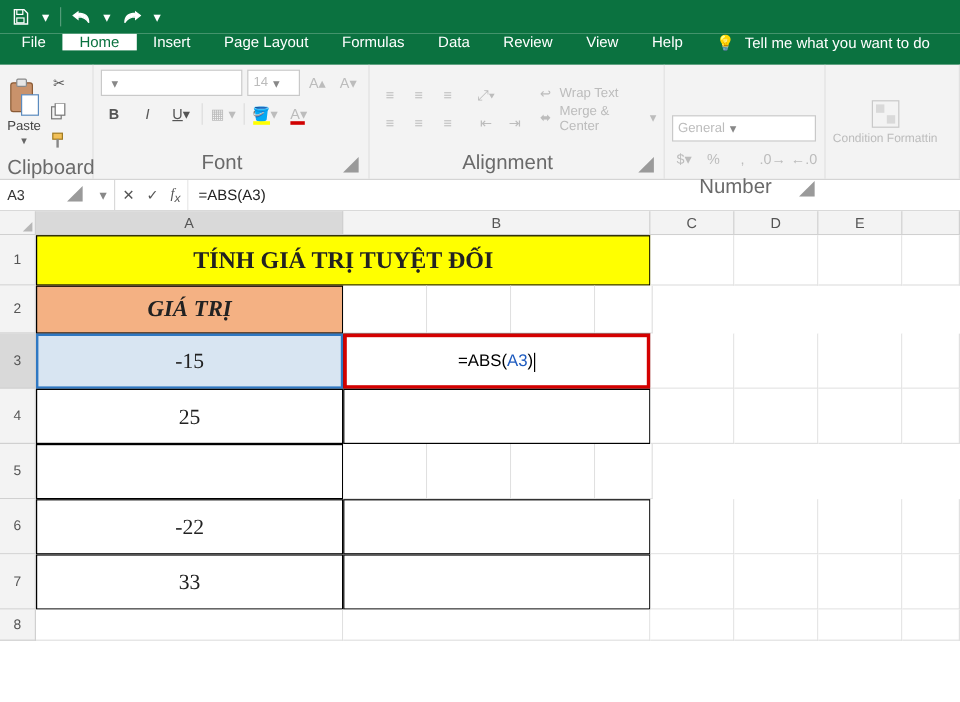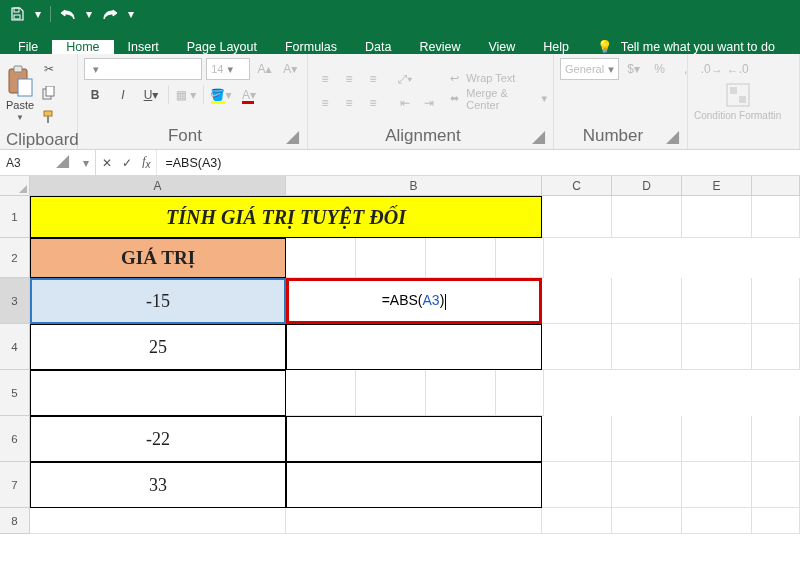--- a/index.html
+++ b/index.html
@@ -7,21 +7,21 @@
 
   
   .titlebar { height: 28px; background: #0b7240; color: #fff; display: flex; align-items: center; position: relative; }
   .qat { display: flex; align-items: center; gap: 8px; padding-left: 8px; }
   .qat .ic { width: 18px; height: 18px; display: flex; align-items: center; justify-content: center; }
   .qat .sep { width:1px; height:16px; background: rgba(255,255,255,.3); }
   .qat svg { fill: #fff; stroke:#fff; }
   .title-text { position: absolute; left: 50%; transform: translateX(-50%); font-size: 12px; color: #fff; }
 
   
-  .tabs { height: 26px; background: #0b7240; display: flex; align-items: flex-end; padding-left: 4px; }
+  .tabs { height: 26px; background: #0b7240; display: flex; align-items: flex-start; padding-left: 4px; }
   .tab { padding: 0 14px; display: flex; align-items: center; color: #fff; font-size: 12.5px; cursor: pointer; }
   .tab.active { background: #fff; color: #0b7240; }
   .tab.tell { display:flex; align-items:center; gap:8px; }
 
   
   .ribbon { height: 96px; background: #f3f3f3; border-bottom: 1px solid #d4d4d4; display: flex; }
   .group { border-right: 1px solid #e1e1e1; display: flex; flex-direction: column; justify-content: space-between; padding: 4px 6px 2px; }
   .group-body { flex: 1; display: flex; align-items: center; gap: 4px; }
   .group-label { text-align: center; font-size: 17px; color: #6a6a6a; padding: 2px 0 0; }
   .group-label .dl { float:right; color:#9a9a9a; padding-right:2px; }
@@ -54,21 +54,21 @@
   .rh { width:30px; background:#f3f3f3; border-right:1px solid #d0d0d0; border-bottom:1px solid #d0d0d0; display:flex; align-items:center; justify-content:center; font-size:11.5px; color:#555; }
   .cell { border-right:1px solid #e0e0e0; border-bottom:1px solid #e0e0e0; display:flex; align-items:center; justify-content:center; font-size:13px; color:#222; background:#fff; position:relative; }
   .cell.wA { width:256px; } .cell.wB { width:256px; } .cell.wC { width:70px; } .cell.wD { width:70px; } .cell.wE { width:70px; } .cell.wF { width:48px; }
 
   .r1 { height:42px; } .r2 { height:40px; } .rN { height:46px; } .r8 { height:26px; }
   .rh.sel { background:#d9d9d9; }
   .ch.sel { background:#d9d9d9; }
 
   
   .hdr-yellow { background:#ffff00 !important; font-family:"Times New Roman",serif; font-weight:bold; font-size:20px; border:1px solid #000 !important; }
-  .hdr-orange { background:#f4b183 !important; font-family:"Times New Roman",serif; font-weight:bold; font-size:19px; border:1px solid #000 !important; }
+  .hdr-orange { background:#f4b183 !important; font-family:"Times New Roman",serif; font-weight:bold; font-size:19px; border:1px solid #000 !important;font-style:italic; }
   .tcell { background:#fff !important; border:1px solid #000 !important; font-family:"Times New Roman",serif; font-size:18px; }
   .tcell.selA { background:#d8e5f2 !important; outline:2px solid #2f78c3; outline-offset:-2px; }
   .editB { outline:3px solid #d40000; outline-offset:-3px; position:relative; }
   .editB .formula-cell { font-family:"Segoe UI",Arial,sans-serif; font-size:14px; color:#000; }
   .editB .ref { color:#1e5bbf; }
   .editB .cursor { display:inline-block; width:1px; height:16px; background:#000; vertical-align:middle; margin-left:1px; }
 </style>
 </head>
 <body>
 
@@ -198,21 +198,21 @@
       </div>
       <div class="row3" style="color:#bcbcbc;font-size:11px;">
         <div class="r"><span>↩</span>&nbsp;<span>Wrap Text</span></div>
         <div class="r"><span>⬌</span>&nbsp;<span>Merge &amp; Center</span>&nbsp;▾</div>
       </div>
     </div>
     <div class="group-label"><span>Alignment</span><span class="dl">◢</span></div>
   </div>
 
   <div class="group" style="width:134px;">
-    <div class="group-body" style="flex-direction:row;align-items:stretch;gap:4px;">
+    <div class="group-body" style="flex-direction:column;align-items:stretch;gap:4px;margin-top:38px;">
       <div class="font-sel" style="width:120px;">
           <span>General</span>
           <span class="dd">▾</span>
         </div>
       <div class="r" style="display:flex;gap:4px;">
         <span class="mini dis">$▾</span>
         <span class="mini dis">%</span>
         <span class="mini dis">,</span>
         <span class="mini dis">.0→</span>
         <span class="mini dis">←.0</span>
@@ -257,21 +257,21 @@
     <div class="ch wA sel">A</div>
     <div class="ch wB">B</div>
     <div class="ch wC">C</div>
     <div class="ch wD">D</div>
     <div class="ch wE">E</div>
     <div class="ch wF"></div>
   </div>
 
   <div class="gridrow r1">
     <div class="rh r1">1</div>
-    <div class="cell hdr-yellow r1" style="width:512px;font-style:italic;">TÍNH GIÁ TRỊ TUYỆT ĐỐI</div>
+    <div class="cell hdr-yellow r1" style="width:512px;">TÍNH GIÁ TRỊ TUYỆT ĐỐI</div>
     <div class="cell wC r1"></div>
     <div class="cell wD r1"></div>
     <div class="cell wE r1"></div>
     <div class="cell wF r1"></div>
   </div>
 
   <div class="gridrow r2">
     <div class="rh r2">2</div>
     <div class="cell wA hdr-orange r2">GIÁ TRỊ</div>
     <div class="cell wC r2"></div>

